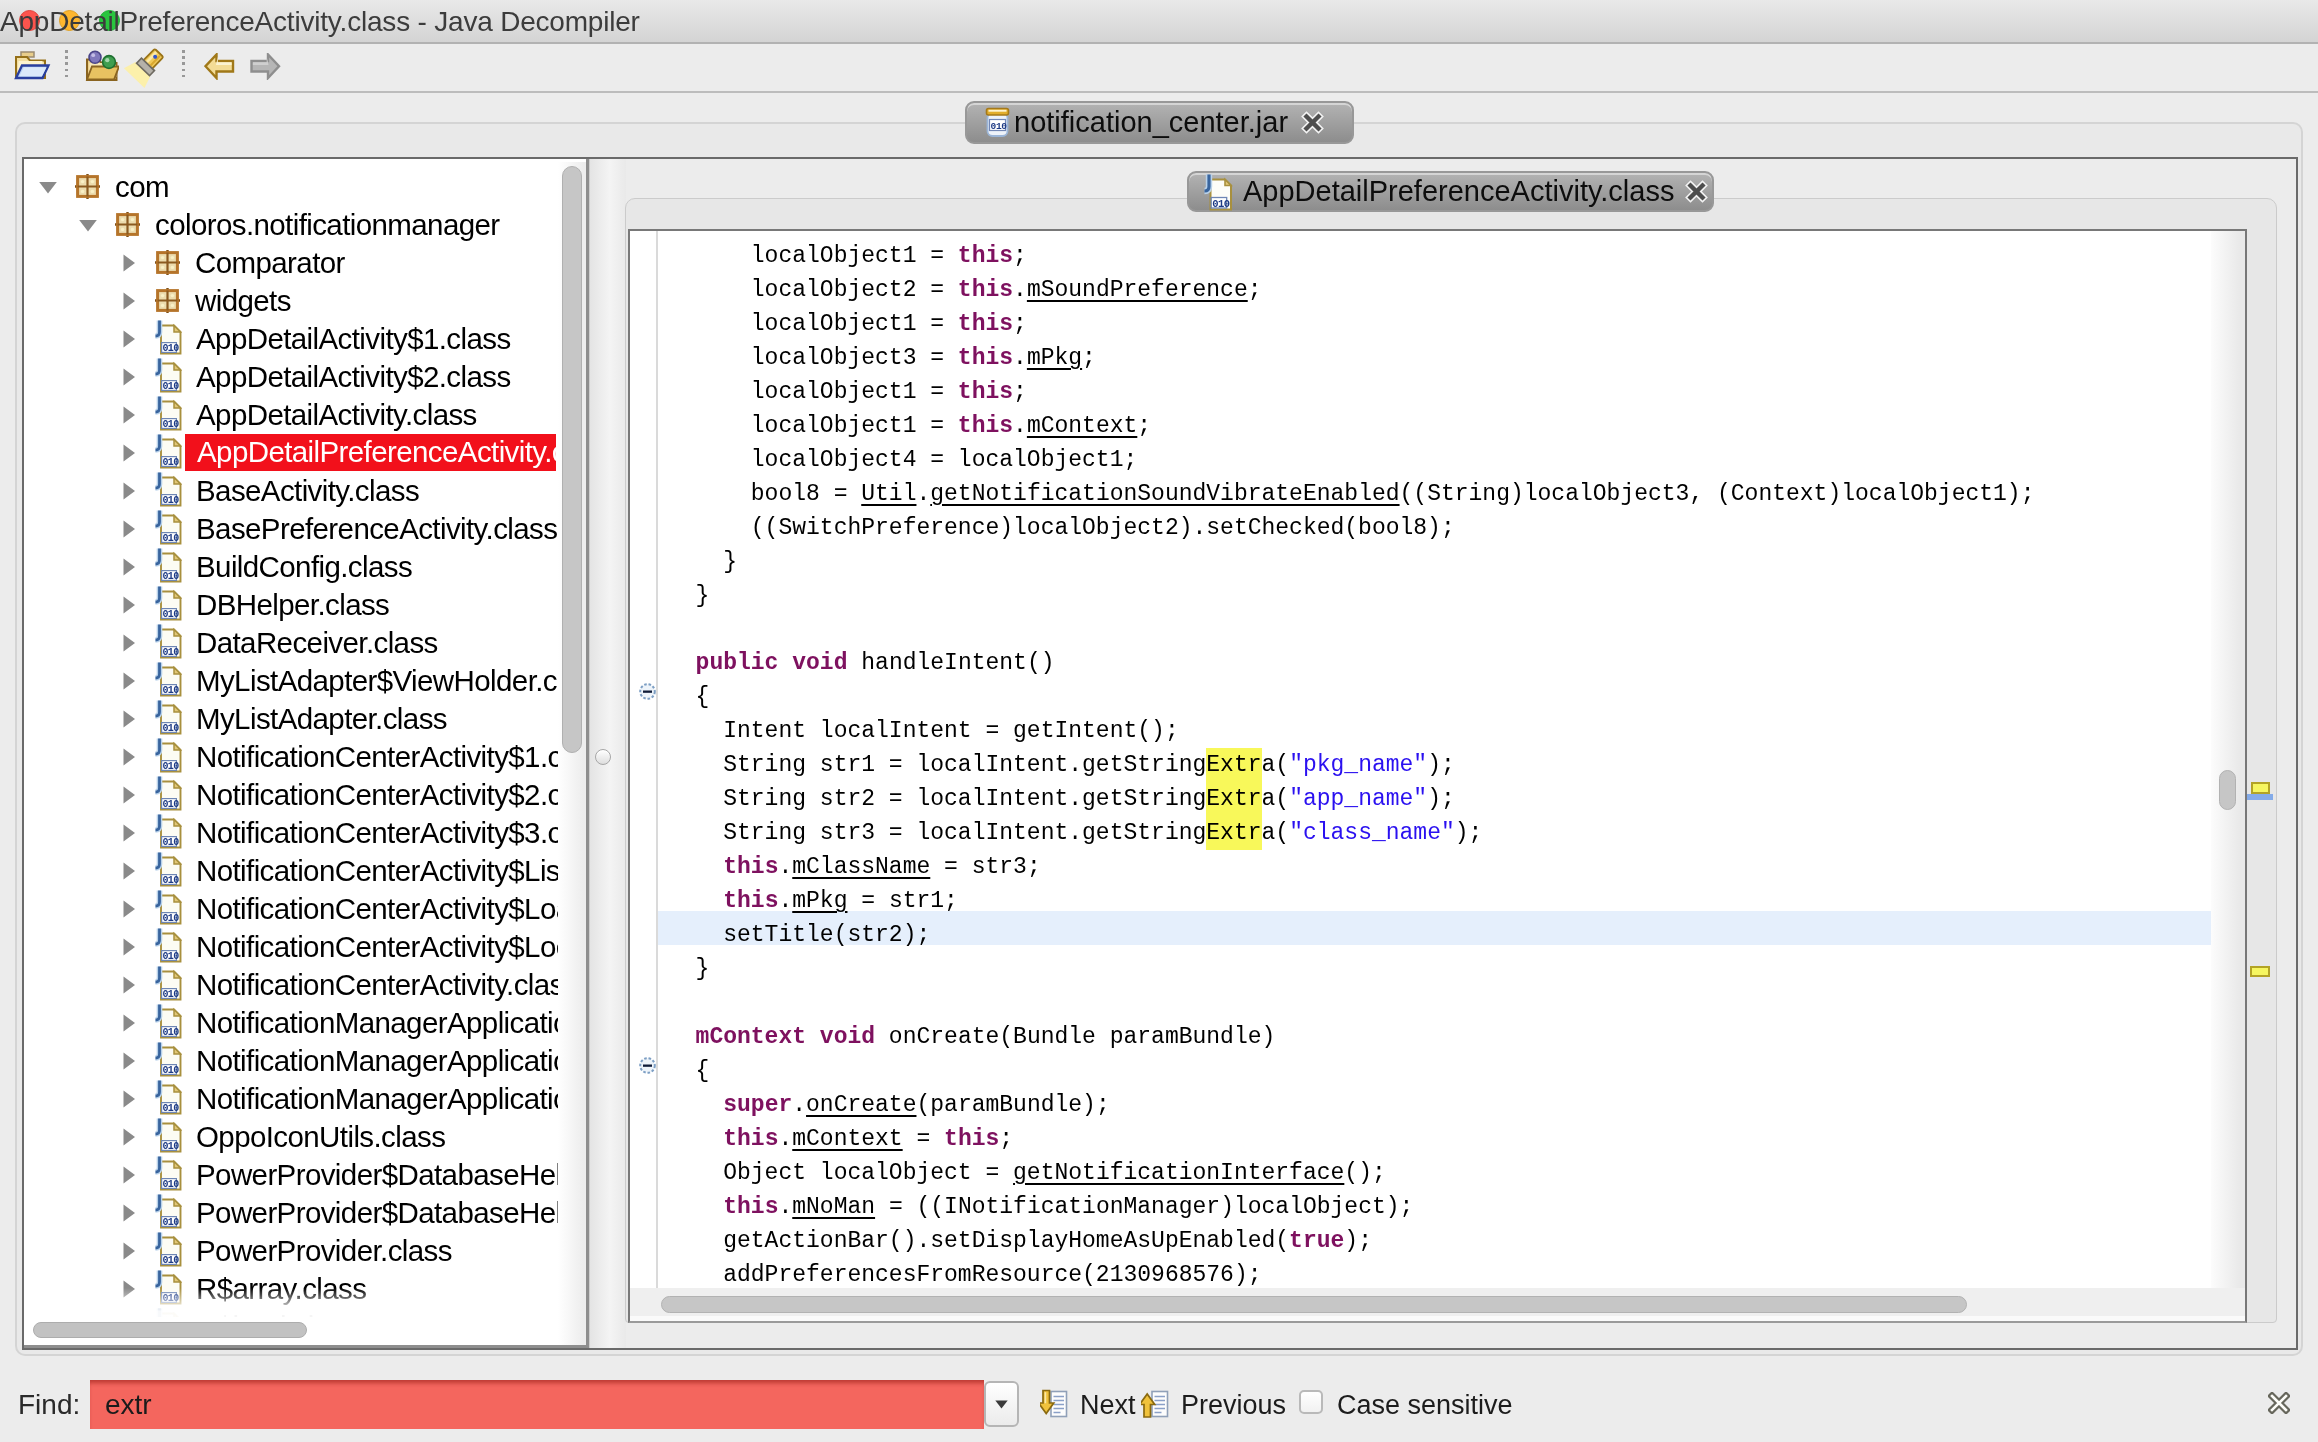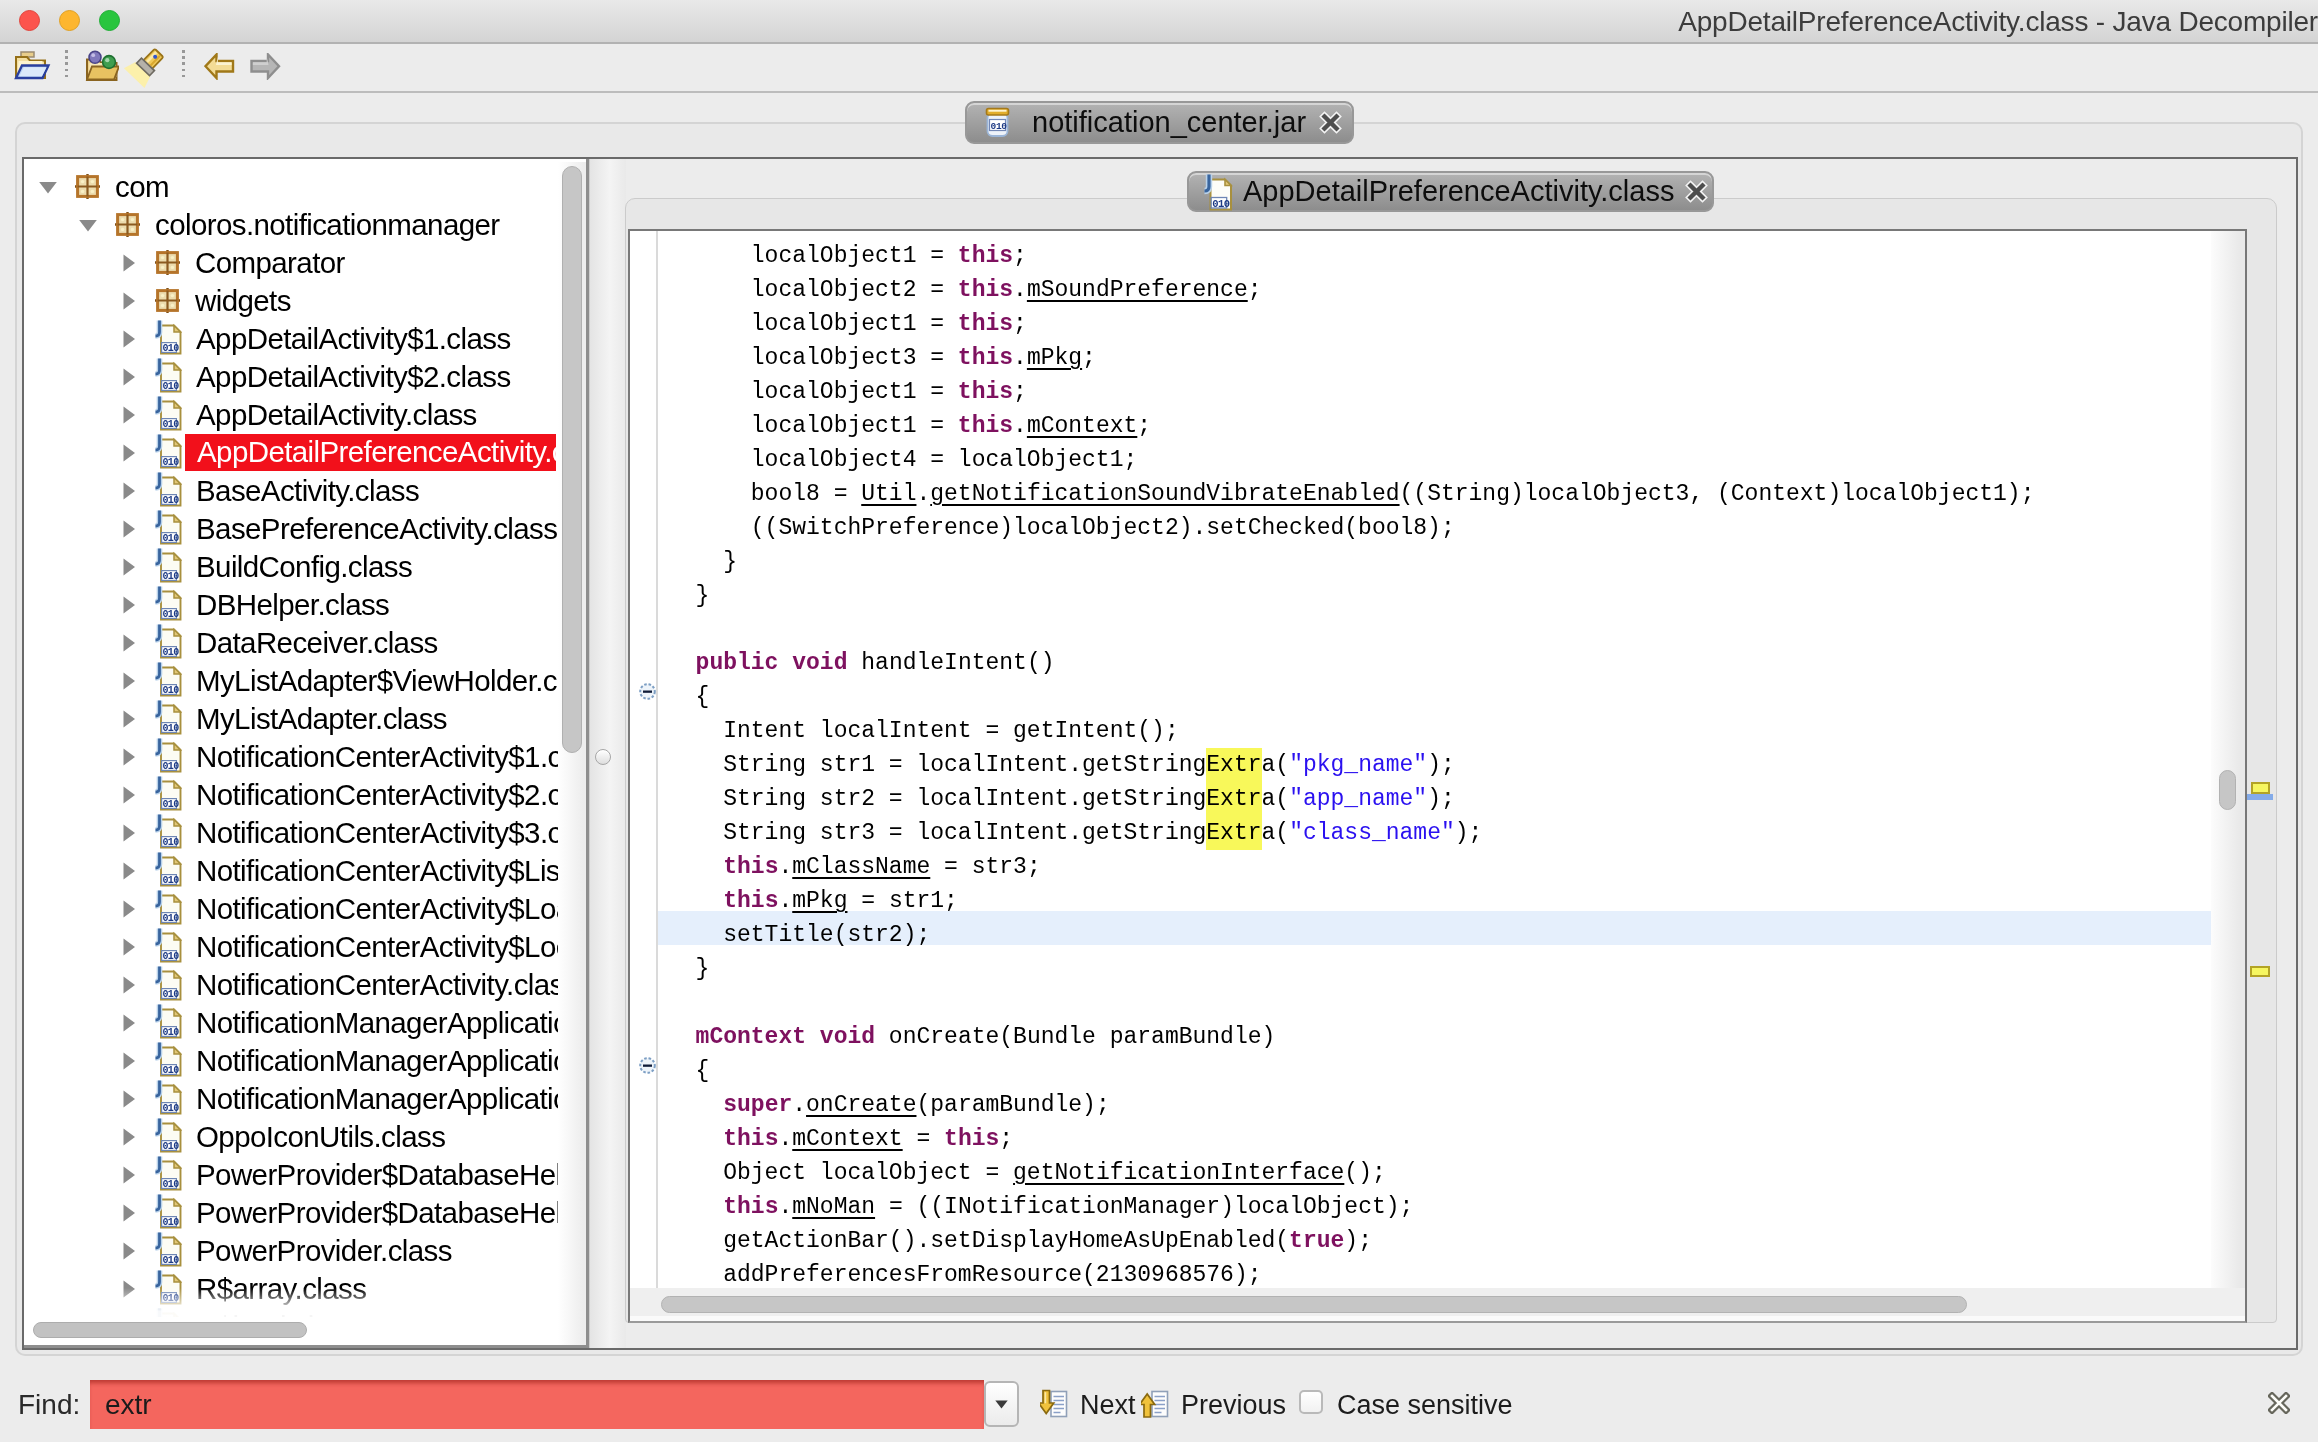--- a/index.html
+++ b/index.html
@@ -2,21 +2,21 @@
 <html><head>
 <meta charset="utf-8">
 <style>
   html,body{margin:0;padding:0;width:2318px;height:1442px;overflow:hidden;background:#ececec;
     font-family:"Liberation Sans",sans-serif;}
   .abs{position:absolute;}
   
   #titlebar{left:0;top:0;width:2318px;height:42px;
     background:linear-gradient(#e9e9e9,#d4d4d4);border-bottom:2px solid #b2b2b2;}
   .light{top:10px;width:19px;height:19px;border-radius:50%;}
-  #title{left:0;top:0;width:2318px;height:42px;line-height:44px;text-align:right;
+  #title{left:0;top:0;width:2318px;height:42px;line-height:44px;text-align:left;
     font-size:28px;color:#3c3c3c;letter-spacing:-0.2px;}
   
   #toolbar{left:0;top:44px;width:2318px;height:47px;background:#ececec;border-bottom:2px solid #bcbcbc;}
   .sep{width:2.5px;height:30px;top:50px;
     background-image:repeating-linear-gradient(#989898 0 2.5px,transparent 2.5px 6.2px);}
   
   #jarframe{left:15px;top:122px;width:2288px;height:1234px;background:#e9e9e9;
     border:2px solid #d4d4d4;border-radius:10px;box-sizing:border-box;}
   #jarcontent{left:22px;top:157px;width:2276px;height:1193px;background:#ececec;
     border:2px solid #6a6a6a;box-sizing:border-box;}
@@ -621,21 +621,21 @@
 <div class="abs" id="treefade"></div>
 
 <div class="abs tab" id="jartab">
     <svg width="25" height="31" viewBox="0 0 25 31" style="flex:none;margin-left:18px;">
       <rect x="2.5" y="6" width="20" height="23" rx="5" fill="#eef3fa" stroke="#9cb6d8" stroke-width="1.8"></rect>
       <rect x="1.5" y="1.5" width="22" height="6.5" rx="2" fill="#e2ae2c" stroke="#a5791a" stroke-width="1.6"></rect>
       <rect x="3.5" y="2.8" width="18" height="1.9" fill="#fff4cf"></rect>
       <rect x="4.5" y="12.5" width="16" height="11" fill="#fff" stroke="#7388b6" stroke-width="1.2"></rect>
       <text x="5.6" y="21.6" font-family="Liberation Mono,monospace" font-weight="bold" font-size="9.5" fill="#1d3a85" letter-spacing="-0.4">010</text>
     </svg>
-    <span class="txt" style="margin-left:22px;">notification_center.jar</span>
+    <span class="txt" style="margin-left:4px;">notification_center.jar</span>
     <span style="flex:none;margin-left:13px;display:flex;">
       <svg width="23" height="23" viewBox="0 0 23 23" style="flex:none;">
         <path d="M5.5 5.5 L17.5 17.5 M17.5 5.5 L5.5 17.5" stroke="#f2f2f2" stroke-width="7.6" stroke-linecap="square"></path>
         <path d="M5.5 5.5 L17.5 17.5 M17.5 5.5 L5.5 17.5" stroke="#4e4e4e" stroke-width="4.4" stroke-linecap="square"></path>
       </svg>
     </span>
   </div>
 <div class="abs tab" id="classtab">
     <svg width="30" height="38" viewBox="0 0 30 38" style="flex:none;margin-left:14px;">
       <path d="M7.5 6.5 h14.5 l6 6 v24 h-20.5 z" fill="#fdfdf8" stroke="#a8903e" stroke-width="2"></path>

